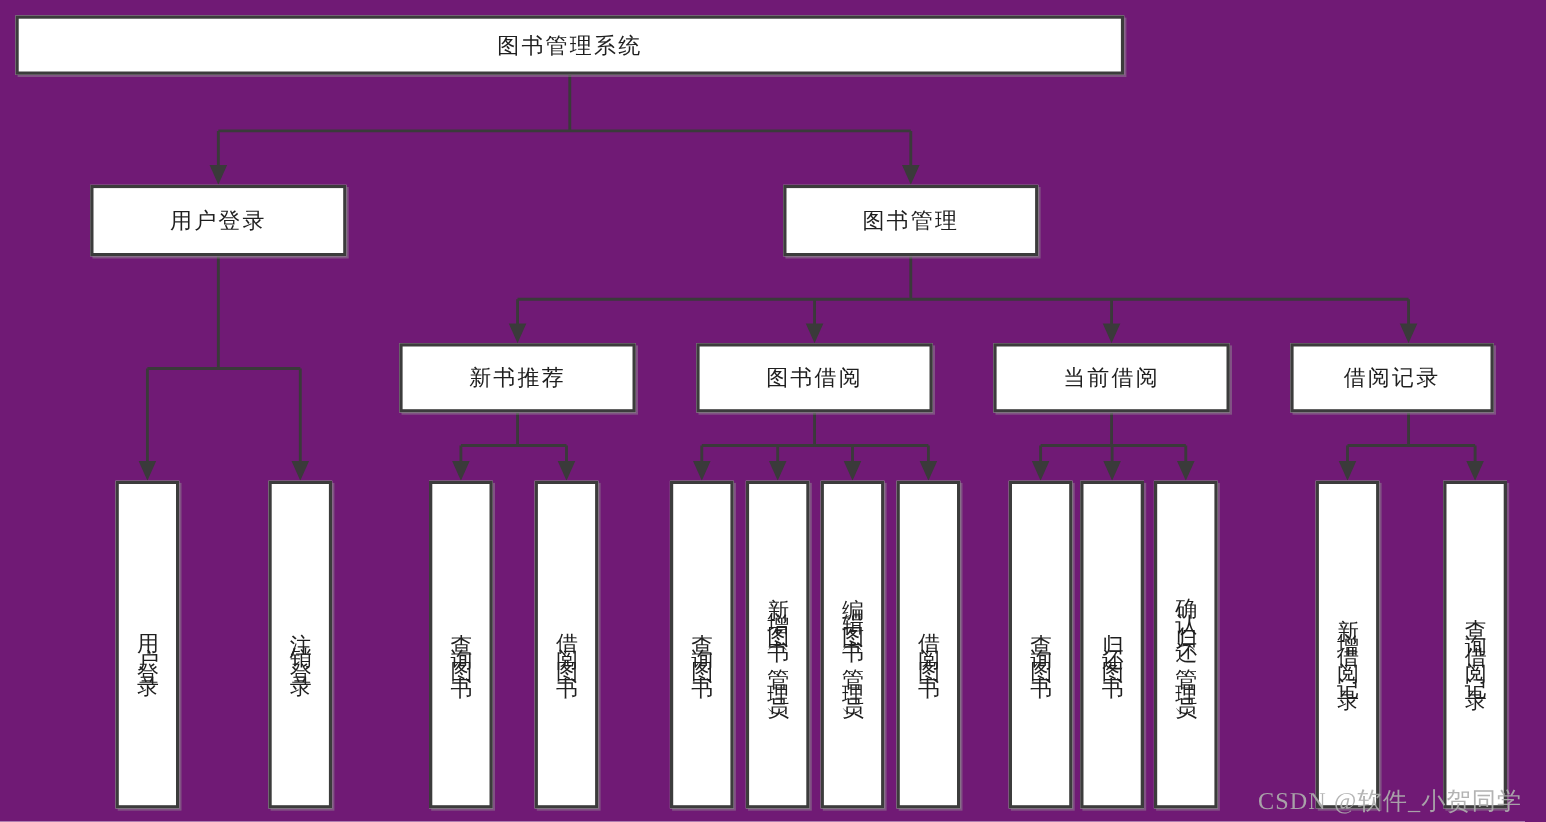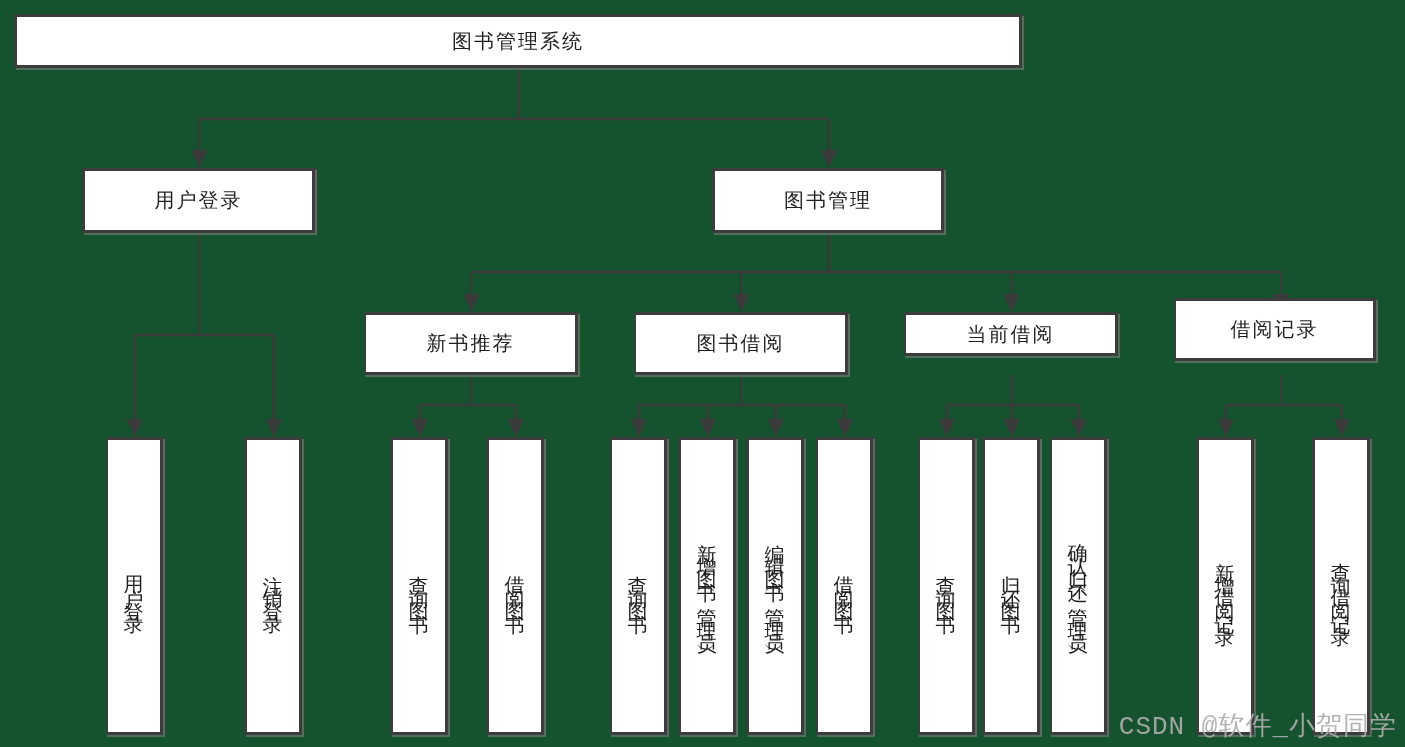--- a/index.html
+++ b/index.html
@@ -1,40 +1,40 @@
 <!DOCTYPE html>
 <html><head>
 <meta charset="utf-8">
 <style>
   html,body{margin:0;padding:0;background:#ffffff;}
   #canvas{
-    position:relative;width:1405px;height:747px;background:#14532d;
+    position:relative;width:1405px;height:747px;background:#701a75;
     font-family:"Liberation Sans",sans-serif;color:#1f1f1f;overflow:hidden;
   }
   #wires{position:absolute;left:0;top:0;width:1405px;height:747px;pointer-events:none;}
   .ln{stroke:#3a3a3a;stroke-width:2.6;fill:none;}
   .arw{fill:#3a3a3a;stroke:none;}
   .hbox{
     position:absolute;box-sizing:border-box;background:#ffffff;
     border:3px solid #3c3c3c;box-shadow:2px 2px 0 rgba(150,150,150,0.45);
     display:flex;align-items:center;justify-content:center;
     font-size:20px;letter-spacing:2px;white-space:nowrap;z-index:2;
   }
   .vbox{
     position:absolute;box-sizing:border-box;background:#ffffff;
     border:3px solid #3c3c3c;box-shadow:2px 2px 0 rgba(150,150,150,0.45);
     display:flex;align-items:center;justify-content:center;
     writing-mode:vertical-rl;text-orientation:mixed;
     font-size:20px;letter-spacing:13px;line-height:1;z-index:2;
     width:58px;top:437px;height:298px;
   }
   .watermark{
-    position:absolute;right:8px;bottom:4px;z-index:5;
-    font-size:26px;letter-spacing:1px;color:rgba(173,173,173,0.92);
-    font-family:Liberation Mono, monospace;white-space:nowrap;
+    position:absolute;right:21px;bottom:4px;z-index:5;
+    font-size:22px;letter-spacing:1px;color:rgba(173,173,173,0.92);
+    font-family:Liberation Serif, serif;white-space:nowrap;
   }
 </style>
 </head>
 <body>
 
 <div id="canvas">
 
   <svg id="wires" viewBox="0 0 1405 747" xmlns="http://www.w3.org/2000/svg">
     <path class="ln" d="M518,68 V119 M198.5,119 H828 M198.5,119 V152 M828,119 V152
       M198.5,233 V335 M134,335 H273 M134,335 V421 M273,335 V421
@@ -64,22 +64,22 @@
     <polygon class="arw" points="1333,419 1349,419 1341,437"></polygon>
   </svg>
 
   <div class="hbox" style="left:14px;top:14px;width:1008px;height:54px;">图书管理系统</div>
 
   <div class="hbox" style="left:82px;top:168px;width:233px;height:65px;">用户登录</div>
   <div class="hbox" style="left:712px;top:168px;width:232px;height:65px;text-align:center;">图书管理</div>
 
   <div class="hbox" style="left:633px;top:312px;width:215px;height:63px;">图书借阅</div>
   <div class="hbox" style="left:363px;top:312px;width:215px;height:63px;">新书推荐</div>
-  <div class="hbox" style="left:903px;top:312px;width:215px;height:44px;">当前借阅</div>
-  <div class="hbox" style="left:1173px;top:298px;width:203px;height:63px;">借阅记录</div>
+  <div class="hbox" style="left:903px;top:312px;width:215px;height:63px;">当前借阅</div>
+  <div class="hbox" style="left:1173px;top:312px;width:185px;height:63px;">借阅记录</div>
 
   <div class="vbox" style="left:105px;">用户登录</div>
   <div class="vbox" style="left:244px;">注销登录</div>
 
   <div class="vbox" style="left:390px;">查询图书</div>
   <div class="vbox" style="left:486px;">借阅图书</div>
 
   <div class="vbox" style="left:609px;">查询图书</div>
   <div class="vbox" style="left:678px;">新增图书（管理员）</div>
   <div class="vbox" style="left:746px;">编辑图书（管理员）</div>

